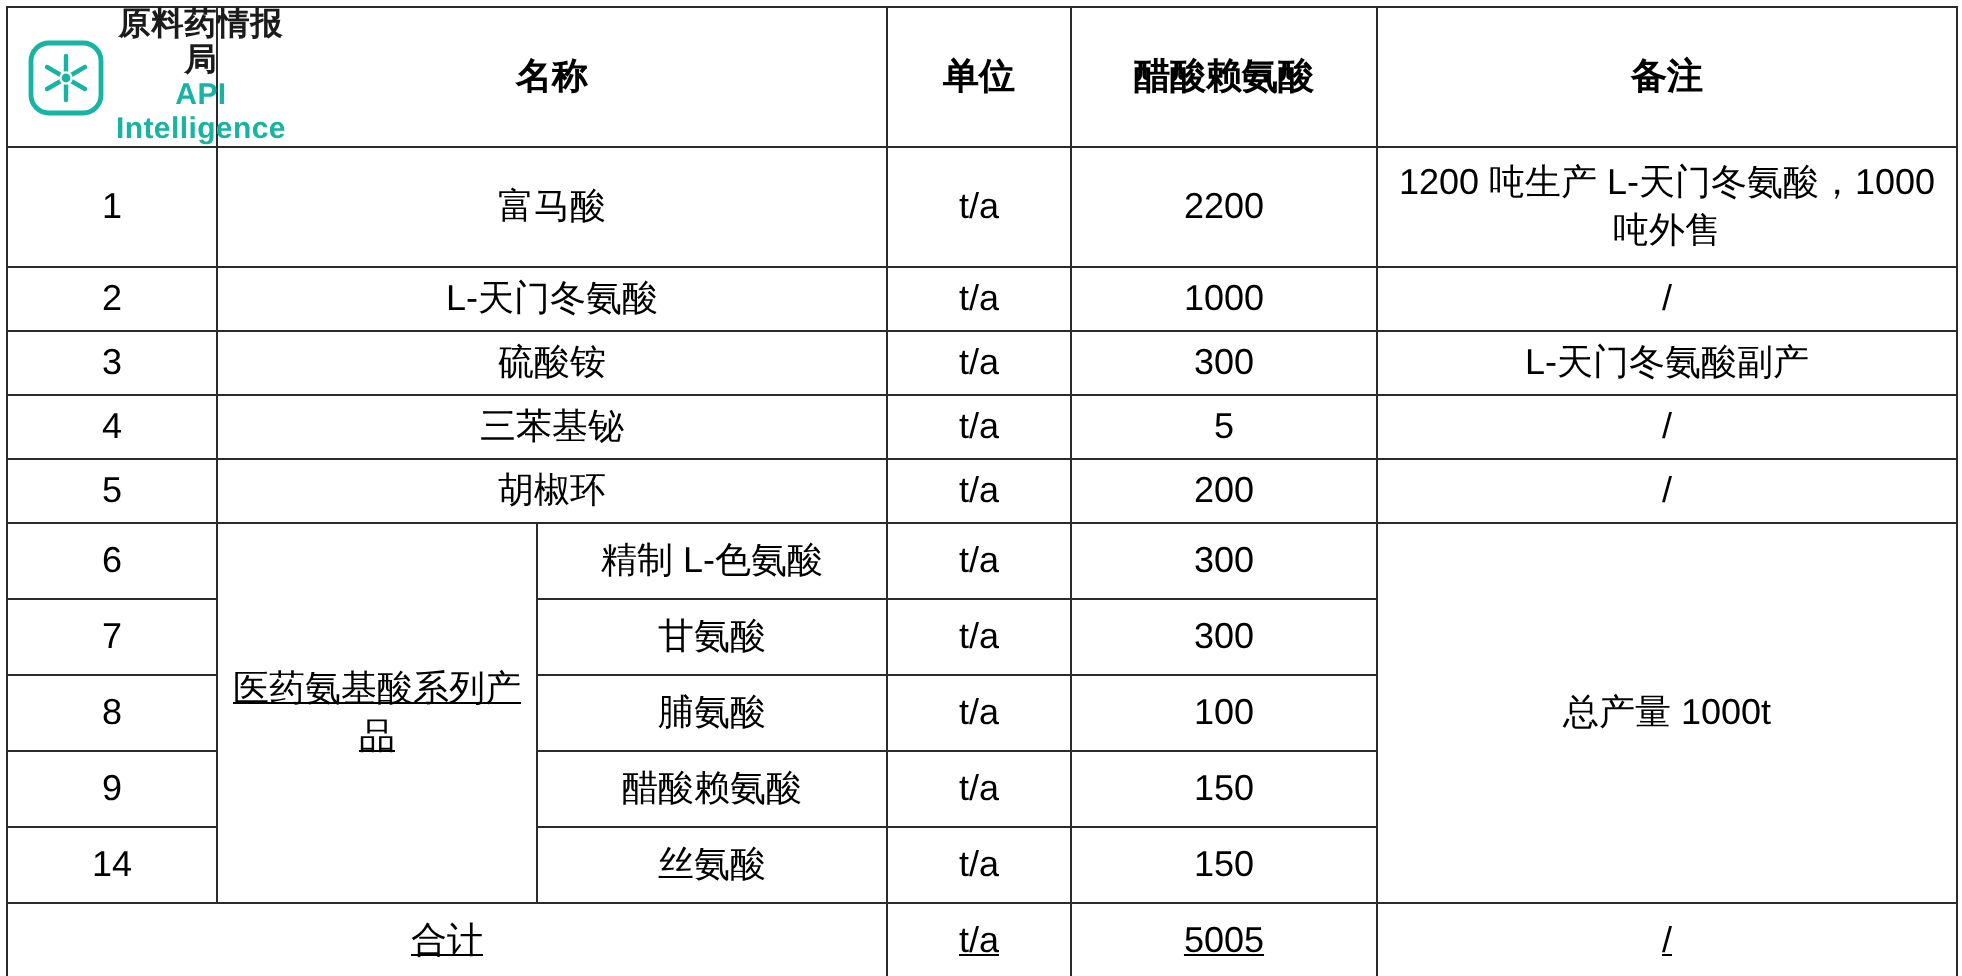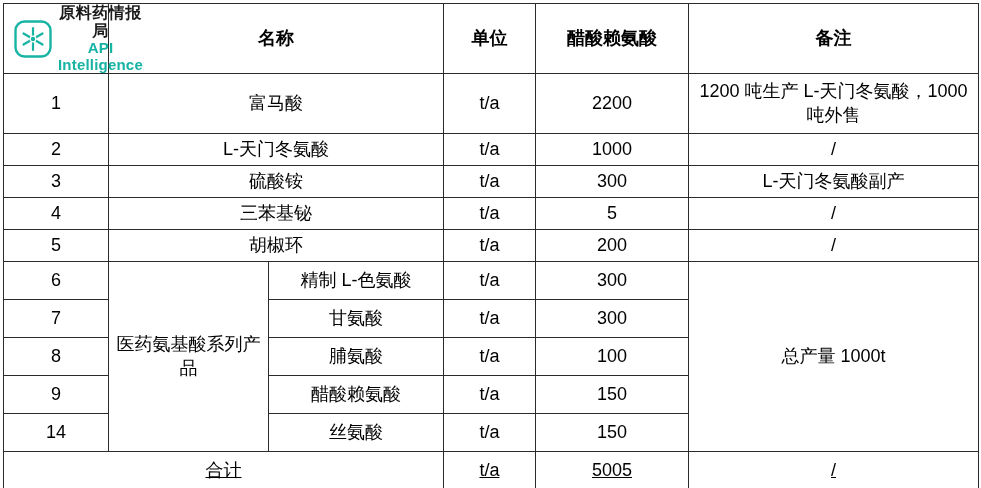--- a/index.html
+++ b/index.html
@@ -76,20 +76,21 @@
   .row-std td { height: 32px; }
   .row-group td { height: 38px; }
   .row-total td { height: 38px; text-decoration: underline; }
   .nowrap { white-space: nowrap; }
   .bold { font-weight: normal; }
   .note-small { font-size: 17.5px; }
   .name-cell { font-size: 18px; }
   .group-name {
     font-size: 18px;
     line-height: 1.45;
+    text-decoration: underline;
   }
   .slash { font-size: 18px; }
 </style>
 </head>
 <body>
 
 <div class="sheet">
   <table class="main">
     <colgroup>
       <col style="width:105px">

